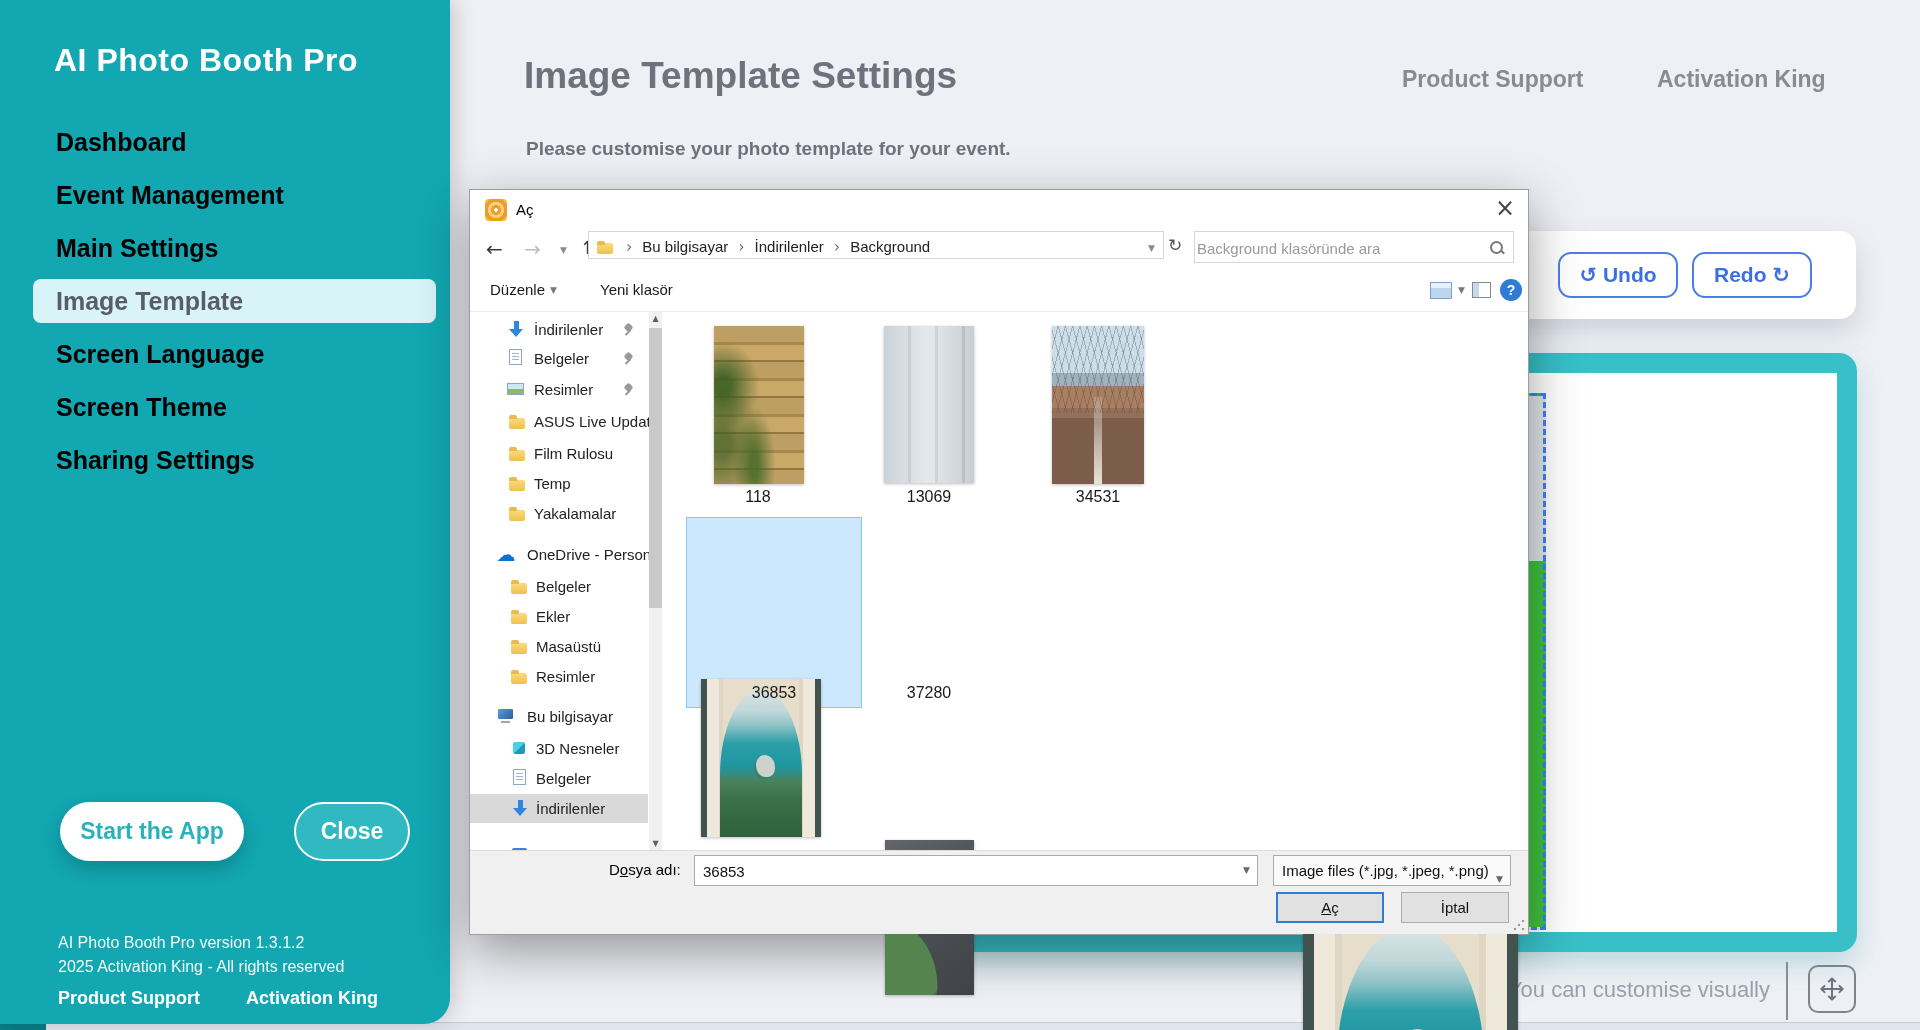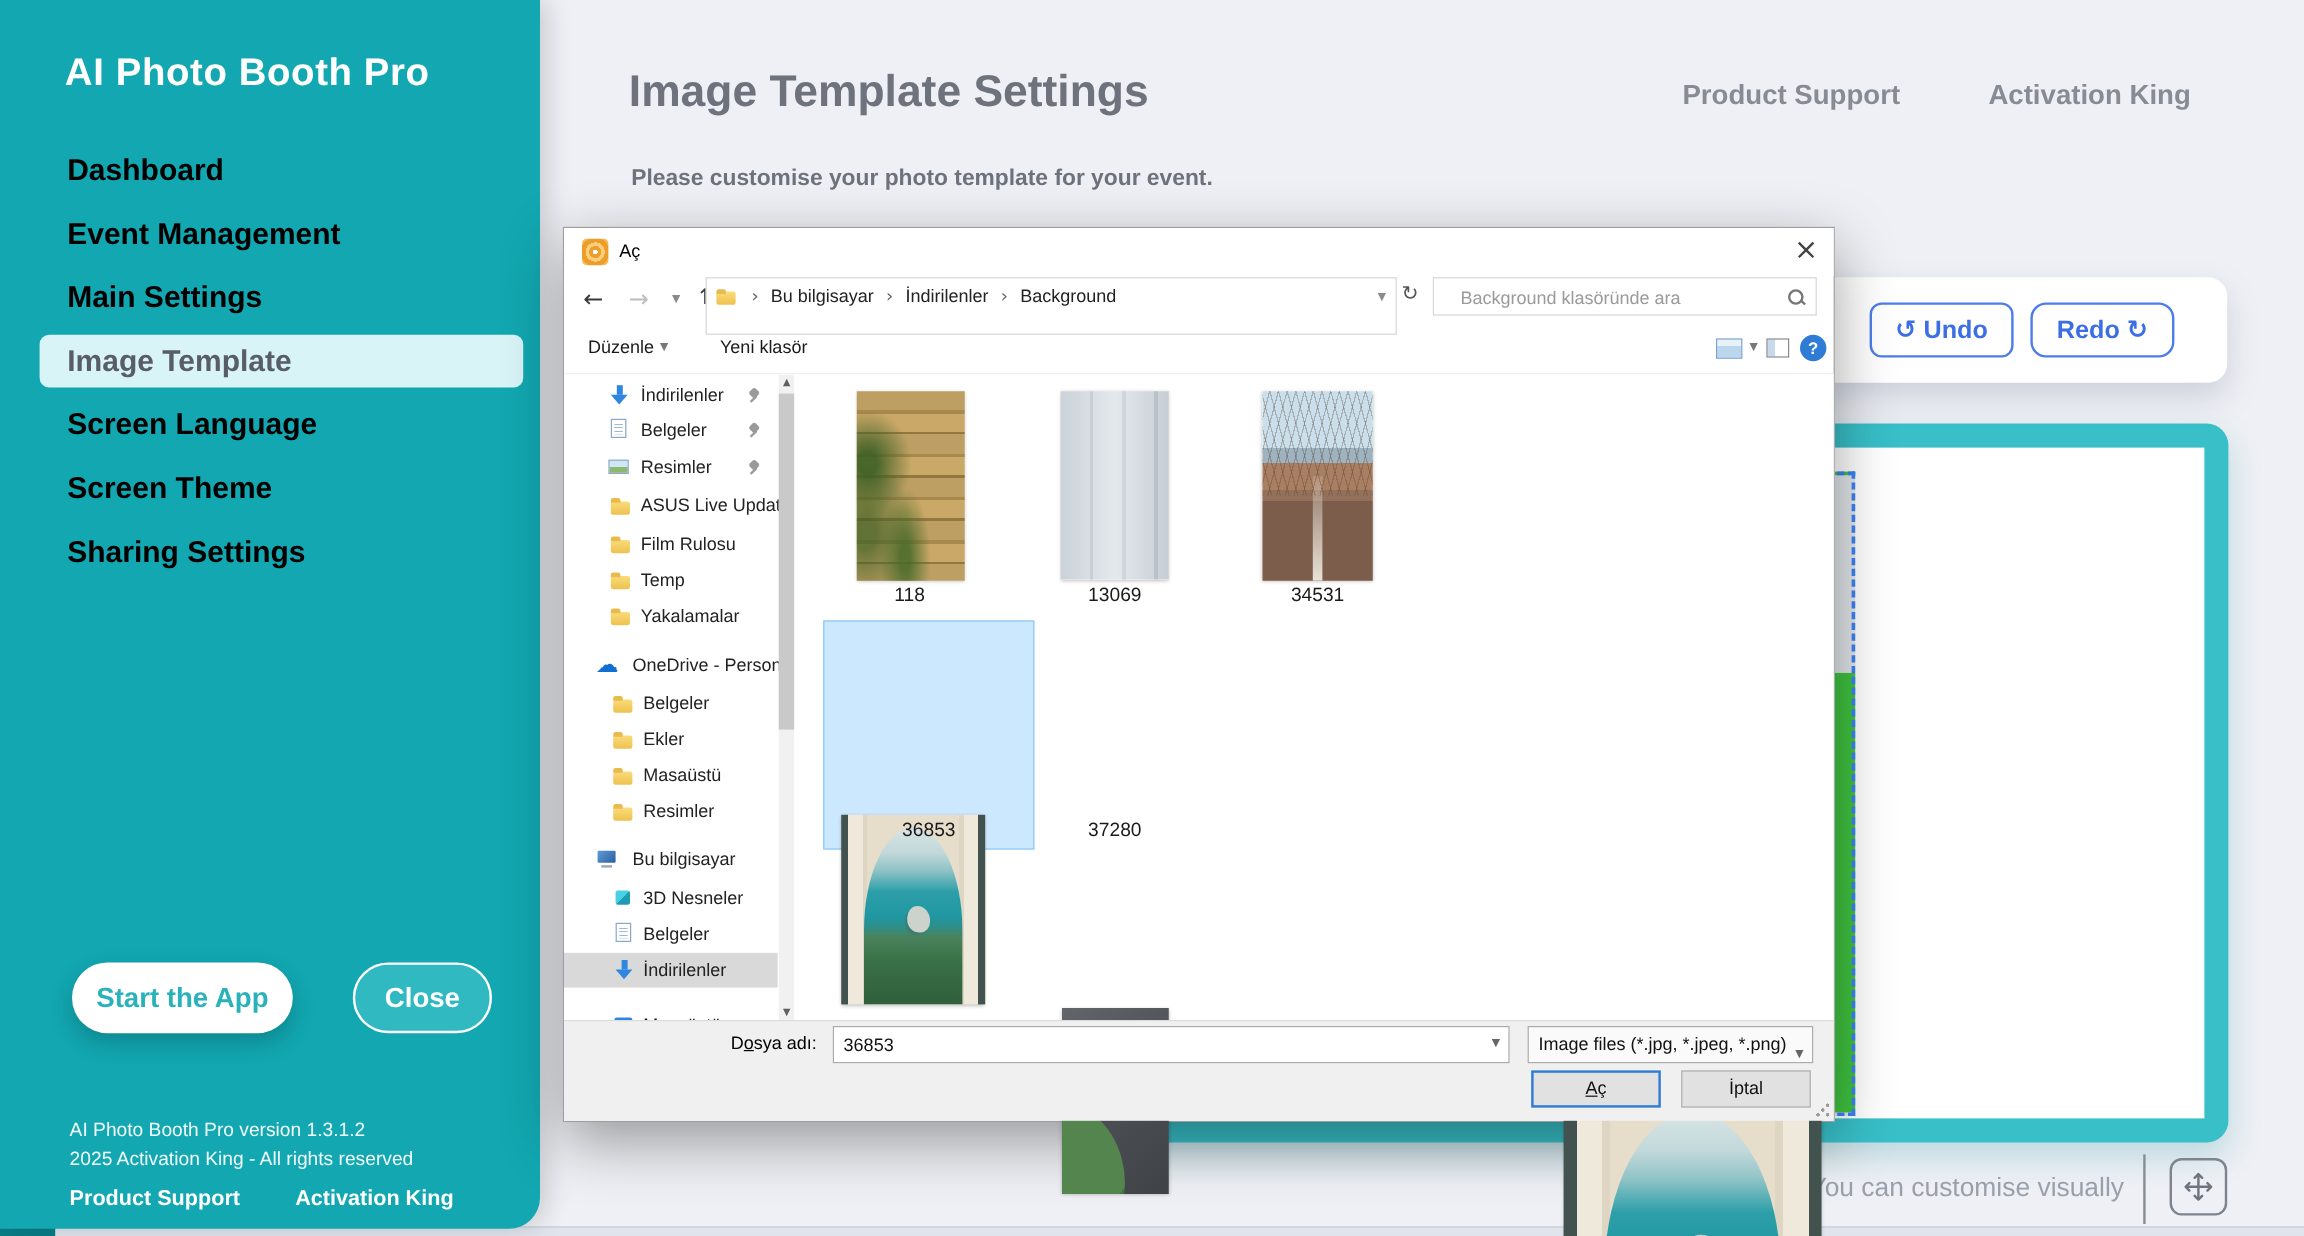--- a/index.html
+++ b/index.html
@@ -28,21 +28,21 @@
   
   .main-title{position:absolute;left:524px;top:55px;font-size:37px;font-weight:700;color:#6d727c;z-index:1;}
   .main-sub{position:absolute;left:526px;top:138px;font-size:19px;font-weight:600;color:#6d727c;z-index:1;}
   .hdr-link{position:absolute;top:66px;font-size:23px;font-weight:700;color:#868b94;z-index:1;}
 
   
   .hist-card{position:absolute;left:1500px;top:231px;width:356px;height:88px;background:#fff;border-radius:16px;
              box-shadow:0 12px 26px rgba(120,130,150,.28);z-index:2;}
   .hist-btn{position:absolute;top:21px;height:46px;border:2px solid #4d7de8;border-radius:13px;background:#fff;
             color:#3d6fe4;font-size:21px;font-weight:700;line-height:42px;text-align:center;box-sizing:border-box;}
-  .hist-undo{left:58px;width:120px;border-radius:10px;}
+  .hist-undo{left:58px;width:120px;}
   .hist-redo{left:192px;width:120px;}
 
   
   .tpanel{position:absolute;left:908px;top:353px;width:949px;height:599px;background:#38bfc8;border-radius:18px;
           box-shadow:0 12px 26px rgba(40,150,160,.25);z-index:1;}
   .tcanvas{position:absolute;left:20px;top:20px;width:909px;height:559px;background:#fff;overflow:hidden;}
   .tsel{position:absolute;left:280px;top:20px;width:338px;height:537px;border:3px dashed #3b82f6;
         background:linear-gradient(180deg,#e2e6ea 0 31%,#3fc43f 31% 100%);box-sizing:border-box;}
 
   
@@ -55,24 +55,24 @@
   .dlg{position:absolute;left:469px;top:189px;width:1058px;height:744px;background:#fff;border:1px solid #9e9e9e;
        box-shadow:0 16px 48px rgba(0,0,0,.38);z-index:5;font-size:15px;color:#1a1a1a;box-sizing:content-box;}
   .dlg-titlebar{position:absolute;left:0;top:0;width:100%;height:40px;background:#fff;}
   .tico{position:absolute;left:15px;top:9px;width:22px;height:22px;border-radius:4px;
         background:radial-gradient(circle at 50% 50%,#fff 0 2px,#ef9d2a 2px 5px,#f8cf7c 5px 8px,#ef9d2a 8px 12px,#f3b94e 12px);}
   .dlg-title{position:absolute;left:46px;top:11px;font-size:15px;color:#000;}
   .dlg-close{position:absolute;right:0;top:0;width:46px;height:38px;text-align:center;line-height:36px;font-size:24px;color:#444;}
 
   .nav-ic{position:absolute;top:47px;font-size:20px;color:#3b3b3b;}
   .box{position:absolute;background:#fff;border:1px solid #d6d6d6;box-sizing:border-box;}
-  .addr-bar{left:118px;top:41px;width:576px;height:48px;}
+  .addr-bar{left:118px;top:41px;width:576px;height:28px;}
   .refresh{position:absolute;left:698px;top:45px;font-size:17px;color:#555;}
   .search-box{left:724px;top:41px;width:320px;height:32px;}
-  .search-box input{position:absolute;left:20px;top:3px;width:270px;height:24px;border:0;outline:0;font-size:15px;
+  .search-box input{position:absolute;left:0;top:3px;width:270px;height:24px;border:0;outline:0;font-size:15px;
                     color:#701a75;font-family:"Liberation Sans",sans-serif;background:transparent;}
   .search-box input::placeholder{color:#9a9a9a;}
   .crumb{display:inline-block;margin:0 2px;color:#222;}
   .crumb-sep{display:inline-block;margin:0 4px;color:#666;}
   .folder-mini{position:relative;display:inline-block;width:17px;height:13px;vertical-align:-2px;margin-right:4px;}
   .folder-mini::before{content:"";position:absolute;left:0;top:2px;width:16px;height:11px;
         background:linear-gradient(180deg,#f9dc7a,#eec14f);border-radius:2px;}
   .folder-mini::after{content:"";position:absolute;left:0;top:0;width:8px;height:4px;background:#e9bb4e;border-radius:2px 2px 0 0;}
 
   .dlg-toolbar{position:absolute;left:0;top:80px;width:100%;height:42px;border-bottom:1px solid #ededed;box-sizing:border-box;}

